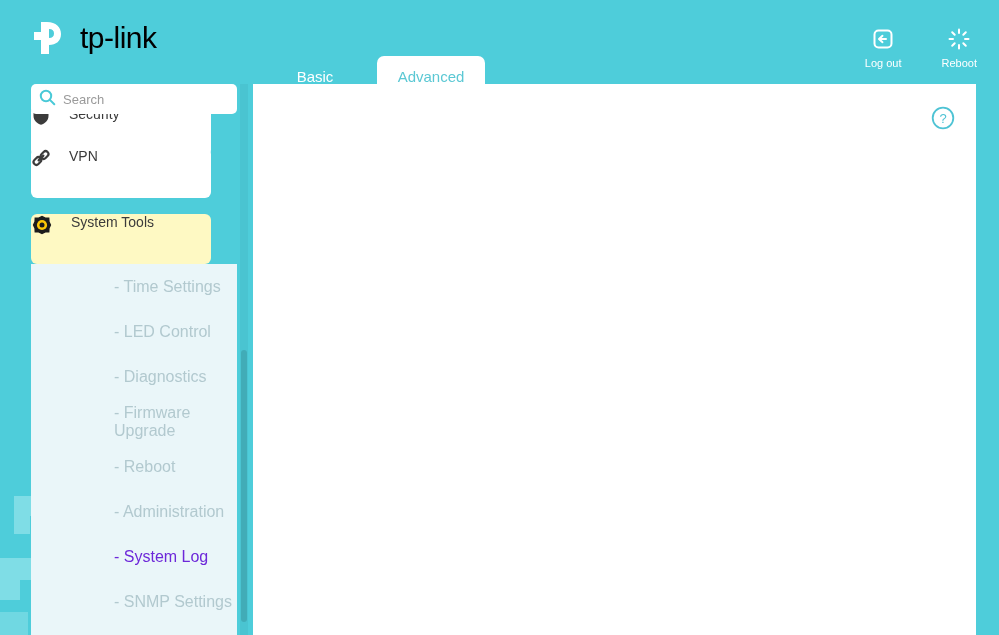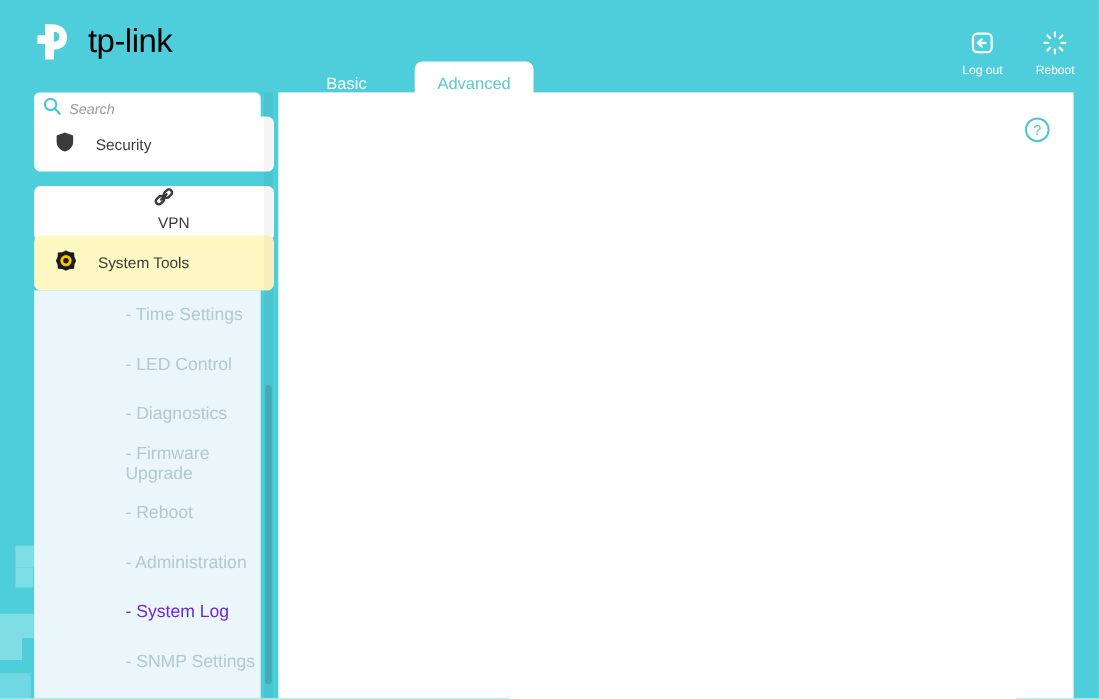--- a/index.html
+++ b/index.html
@@ -33,42 +33,42 @@
   .tabs { position: absolute; left: 253px; top: 56px; height: 40px;
           display: flex; align-items: flex-start; }
   .tab { height: 40px; display: flex; align-items: center; justify-content: center;
          font-size: 15px; cursor: pointer; }
   .tab.basic { width: 124px; color: #ffffff; }
   .tab.advanced { width: 108px; background: #ffffff; color: #5bc8d4;
                   border-radius: 7px 7px 0 0; }
 
   
   .hdr-actions { position: absolute; right: 22px; top: 28px;
-                 display: flex; gap: 30px; }
+                 display: flex; gap: 40px; }
   .hdr-action { display: flex; flex-direction: column; align-items: center;
                 gap: 4px; cursor: pointer; }
   .hdr-action .lbl { color: #ffffff; font-size: 11px; line-height: 1; }
 
   
   .sidebar { position: absolute; left: 0; top: 84px; width: 253px; height: 551px; }
 
   .search-wrap { position: absolute; left: 31px; top: 0px; width: 206px; height: 30px;
                  background: #ffffff; border-radius: 5px; display: flex;
                  align-items: center; padding: 0 8px; z-index: 30; }
   .search-input { border: 0; outline: 0; font-size: 13px; color: #c2410c;
                   background: transparent; width: 160px; margin-left: 7px;
-                  font-family: "Liberation Sans", sans-serif; font-style: italic; }
+                  font-family: "Liberation Sans", sans-serif; }
   .search-input::placeholder { color: #9a9a9a; }
 
   .menu { position: absolute; left: 0; top: 0px; width: 253px; height: 551px;
           overflow: hidden; }
 
-  .menu-item { position: absolute; left: 31px; width: 218px; height: 50px;
+  .menu-item { position: absolute; left: 31px; width: 180px; height: 50px;
                background: #ffffff; border-radius: 6px; display: flex;
-               align-items: center; padding-left: 18px; cursor: pointer; }
+               padding-left: 0; cursor: pointer; }
   .menu-item .mlabel { font-size: 14px; color: #3b3b3b; margin-left: 18px; }
   .menu-item.active { background: #fef9c3; }
 
   .submenu { position: absolute; left: 31px; width: 206px; background: #eaf6f9; }
   .sub-item { height: 45px; display: flex; align-items: center;
               padding-left: 83px; font-size: 16px; color: #b2c9cf; cursor: pointer; }
   .sub-item.active { color: #6d28d9; }
 
   
   .sb-track { position: absolute; left: 240px; top: 84px; width: 8px; height: 551px;
@@ -147,21 +147,21 @@
     <div class="menu-item" style="top:22px;">
       <span>
         <svg width="20" height="20" viewBox="0 0 20 20">
           <path d="M10 1.5 L17.5 4.2 L17.5 10 C17.5 14.4 14.2 17.4 10 18.8
                    C5.8 17.4 2.5 14.4 2.5 10 L2.5 4.2 Z" fill="#3b3b3b"></path>
         </svg>
       </span>
       <span class="mlabel">Security</span>
     </div>
 
-    <div class="menu-item" style="top:85px;flex-direction:column;">
+    <div class="menu-item" style="top:64px;">
       <span>
         <svg width="20" height="20" viewBox="0 0 20 20">
           <g fill="none" stroke="#3b3b3b" stroke-width="2.2">
             <rect x="2.2" y="10.2" width="8.4" height="5.6" rx="2.8" transform="rotate(-45 6.4 13)"></rect>
             <rect x="9.4" y="4.2" width="8.4" height="5.6" rx="2.8" transform="rotate(-45 13.6 7)"></rect>
           </g>
           <line x1="7.6" y1="12.4" x2="12.4" y2="7.6" stroke="#3b3b3b" stroke-width="2.2" stroke-linecap="round"></line>
         </svg>
       </span>
       <span class="mlabel">VPN</span>

